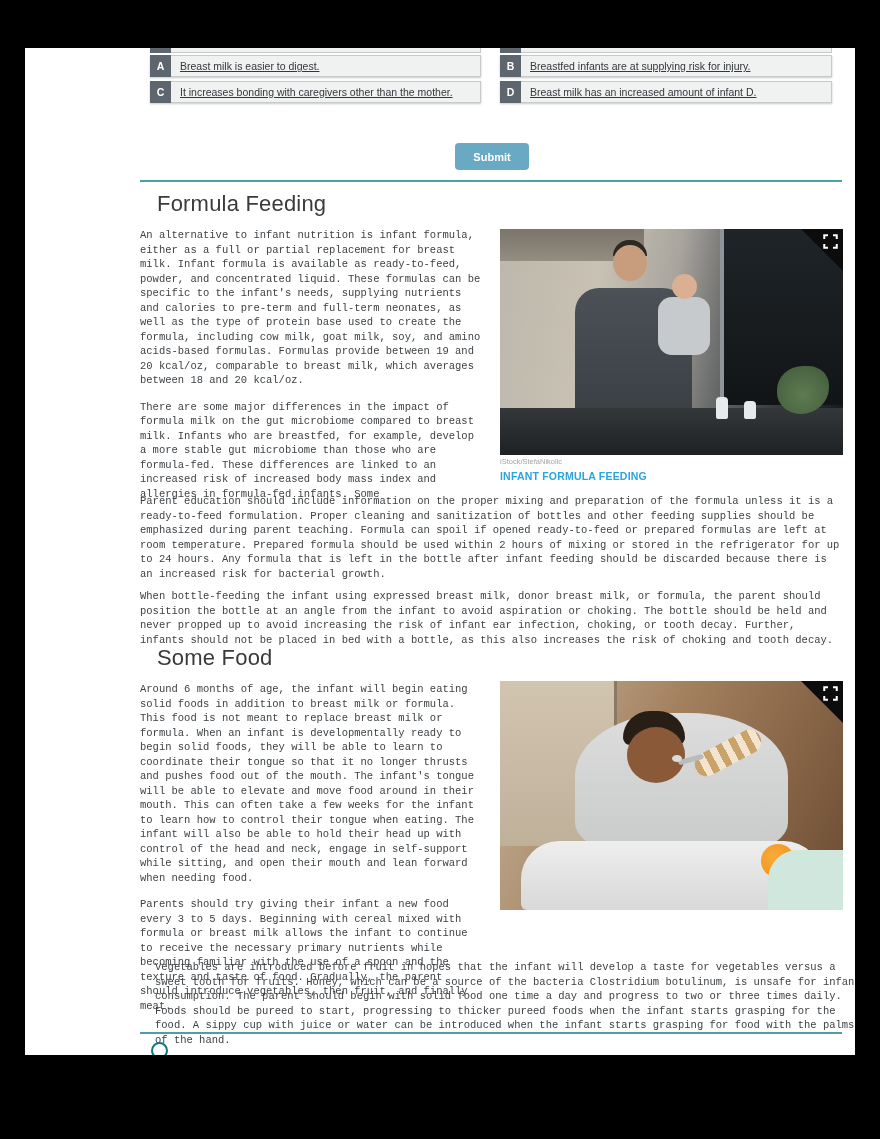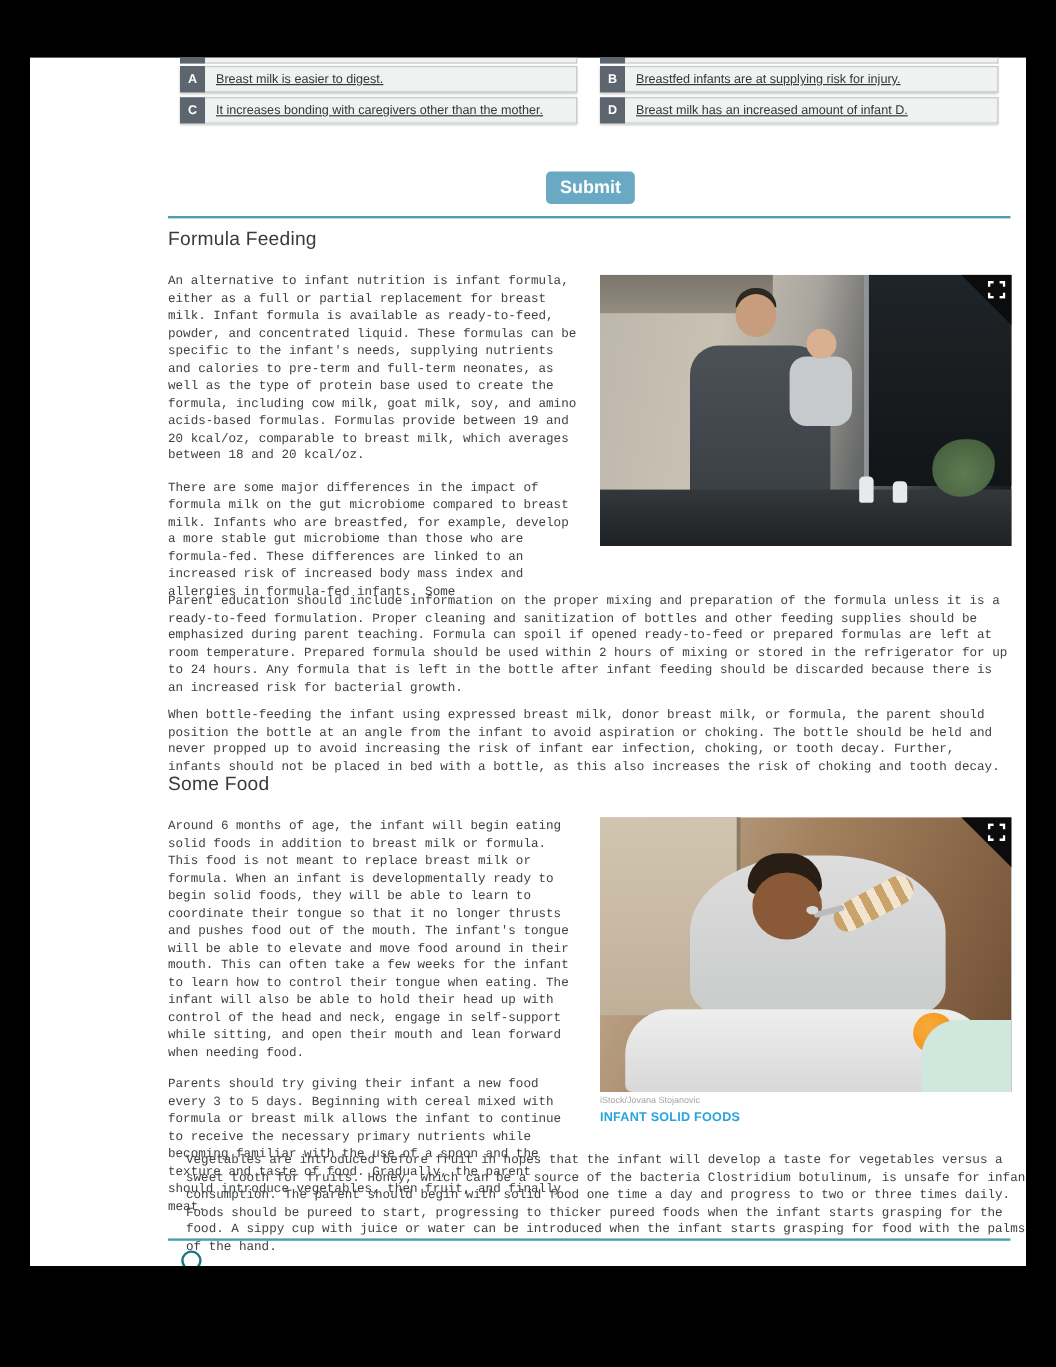--- a/index.html
+++ b/index.html
@@ -13,24 +13,24 @@
   .opt-letter { width:21px; background:#5d666e; color:#fff; font-size:10.5px; font-weight:bold;
                 display:flex; align-items:center; justify-content:center; flex:0 0 21px; }
   .opt-box { flex:1; background:#f0f1f1; border:1px solid #c6cacb; border-left:none;
              display:flex; align-items:center; padding:0 9px; font-size:10.5px; color:#33383c;text-decoration:underline; }
   .frag { position:absolute; top:0; height:5px; display:flex; }
   .frag .fb { width:21px; background:#5d666e; }
   .frag .fx { flex:1; background:#f0f1f1; border:1px solid #c6cacb; border-top:none; border-left:none; }
 
   .submit-btn { position:absolute; left:430px; top:95px; width:74px; height:27px;
                 background:#69a9c3; border:none; border-radius:4px; color:#fff;
-                font-family:"Liberation Sans",sans-serif; font-size:15px; font-weight:bold; cursor:pointer; }
+                font-family:"Liberation Sans",sans-serif; font-size:11px; font-weight:bold; cursor:pointer; }
   .rule { position:absolute; left:115px; width:702px; height:2px; background:#4d9dab; }
 
-  h1.sec { position:absolute; left:115px; font-size:16px; font-weight:400; color:#3a3a3a;
+  h1.sec { position:absolute; left:132px; font-size:22px; font-weight:400; color:#3a3a3a;
            font-family:"Liberation Sans",sans-serif; letter-spacing:.2px; }
 
   .body-text { position:absolute; font-size:10.5px; line-height:14.5px; color:#3e4245; }
   .body-text p { margin-bottom:12px;font-family:Liberation Mono, monospace; }
 
   figure { position:absolute; width:343px; }
   .photo { position:relative; width:343px; overflow:hidden; }
   .corner-tri { position:absolute; top:0; right:0; width:0; height:0;
                 border-top:42px solid #0c0c0c; border-left:42px solid transparent; }
   .expand-btn { position:absolute; top:5px; right:5px; width:15px; height:15px; background:transparent;
@@ -129,20 +129,24 @@
       <div class="p1-bottle" style="left:63%;"></div>
       <div class="p1-bottle" style="left:71%; height:18px;"></div>
       <div class="p1-plant"></div>
       <div class="corner-tri"></div>
       <button class="expand-btn" aria-label="expand">
         <svg viewBox="0 0 12 12" width="15" height="15">
             <path d="M1 4V1h3M8 1h3v3M11 8v3H8M4 11H1V8" stroke="#ffffff" fill="none" stroke-width="1.6"></path>
           </svg>
       </button>
     </div>
+    <figcaption>
+      <div class="credit">iStock/StefaNikolic</div>
+      <div class="photo-caption">INFANT FORMULA FEEDING</div>
+    </figcaption>
   </figure>
 
   <div class="body-text" style="left:115px; top:446px; width:704px;">
     <p>Parent education should include information on the proper mixing and preparation of the formula unless it is a ready-to-feed formulation. Proper cleaning and sanitization of bottles and other feeding supplies should be emphasized during parent teaching. Formula can spoil if opened ready-to-feed or prepared formulas are left at room temperature. Prepared formula should be used within 2 hours of mixing or stored in the refrigerator for up to 24 hours. Any formula that is left in the bottle after infant feeding should be discarded because there is an increased risk for bacterial growth.</p>
   </div>
   <div class="body-text" style="left:115px; top:541px; width:704px;">
     <p>When bottle-feeding the infant using expressed breast milk, donor breast milk, or formula, the parent should position the bottle at an angle from the infant to avoid aspiration or choking. The bottle should be held and never propped up to avoid increasing the risk of infant ear infection, choking, or tooth decay. Further, infants should not be placed in bed with a bottle, as this also increases the risk of choking and tooth decay.</p>
   </div>
 
   <h1 class="sec" style="top:597px;">Some Food</h1>
@@ -166,24 +170,20 @@
       <div class="p2-toy"></div>
       <div class="p2-toy2"></div>
       <div class="p2-blanket"></div>
       <div class="corner-tri"></div>
       <button class="expand-btn" aria-label="expand">
         <svg viewBox="0 0 12 12" width="15" height="15">
             <path d="M1 4V1h3M8 1h3v3M11 8v3H8M4 11H1V8" stroke="#ffffff" fill="none" stroke-width="1.6"></path>
           </svg>
       </button>
     </div>
-    <figcaption>
-      <div class="credit">iStock/Jovana Stojanovic</div>
-      <div class="photo-caption">INFANT SOLID FOODS</div>
-    </figcaption>
   </figure>
 
   <div class="body-text" style="left:130px; top:912px; width:706px;">
     <p>Vegetables are introduced before fruit in hopes that the infant will develop a taste for vegetables versus a sweet tooth for fruits. Honey, which can be a source of the bacteria Clostridium botulinum, is unsafe for infant consumption. The parent should begin with solid food one time a day and progress to two or three times daily. Foods should be pureed to start, progressing to thicker pureed foods when the infant starts grasping for the food. A sippy cup with juice or water can be introduced when the infant starts grasping for food with the palms of the hand.</p>
   </div>
 
   <div class="rule" style="top:984px;"></div>
 
   <div class="q-icon"></div>
   <div class="q-text">

